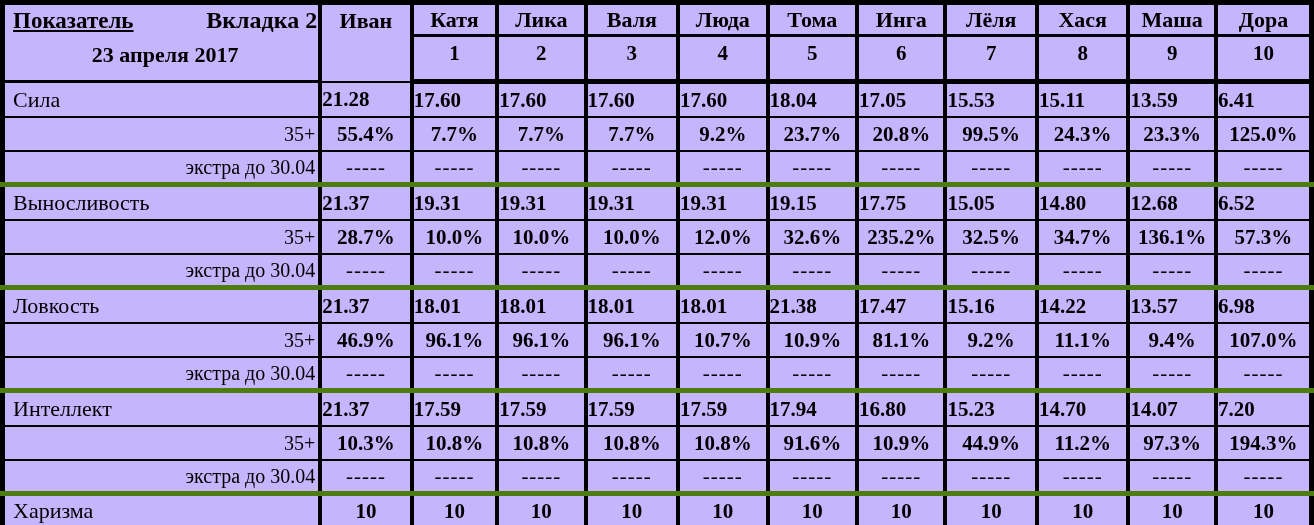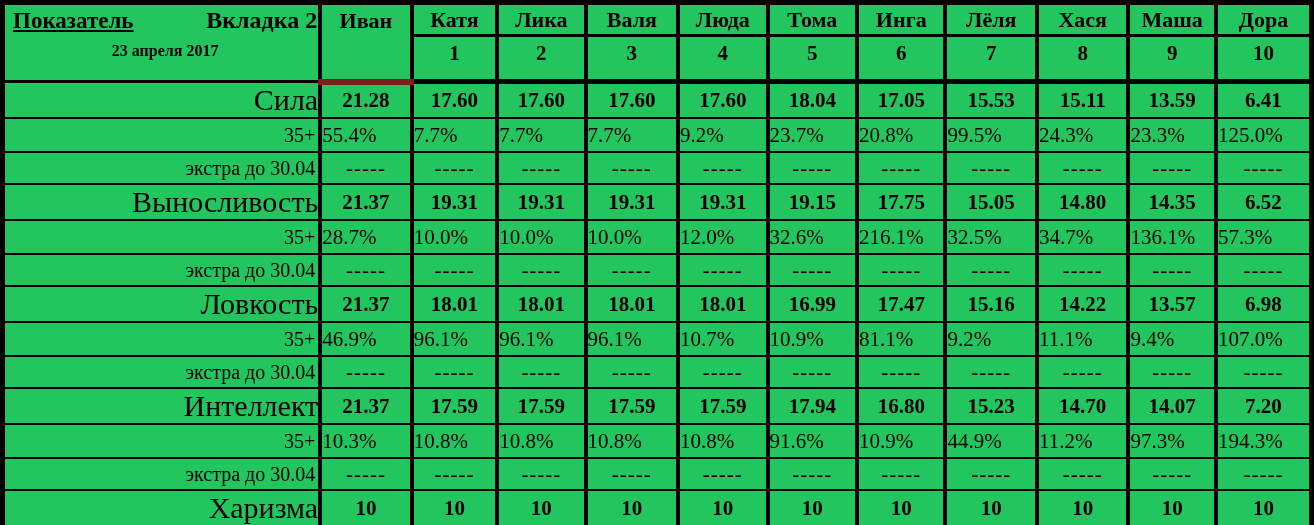--- a/index.html
+++ b/index.html
@@ -1,43 +1,43 @@
 <!DOCTYPE html>
 <html><head>
 <meta charset="utf-8">
 <style>
   html,body{margin:0;padding:0;background:#ffffff;}
   .page{
-    width:1314px;height:525px;background:#22c55e;overflow:hidden;box-sizing:border-box;
+    width:1314px;height:525px;background:#c4b5fd;overflow:hidden;box-sizing:border-box;
     font-family:"Liberation Serif", serif; color:#000;
   }
   table.stats{
     border-collapse:collapse;table-layout:fixed;width:1314px;
     border:5px solid #000;
   }
   th,td{
     border-left:4px solid #000;border-right:4px solid #000;
     border-top:2px solid #000;border-bottom:2px solid #000;
     overflow:hidden;white-space:nowrap;vertical-align:middle;padding:0;
   }
   
   .row-names th{height:29px;border-bottom:3px solid #000;font-size:22px;font-weight:bold;text-align:center;}
-  .row-names th.span-cell{border-bottom:6px solid #7f1d1d;vertical-align:top;padding-top:3px;}
+  .row-names th.span-cell{border-bottom:1px solid #7f1d1d;vertical-align:top;padding-top:3px;}
   .row-nums th{height:38px;border-bottom:5px solid #000;font-size:21px;font-weight:bold;text-align:center;vertical-align:top;padding-top:4px;}
   .corner-cell{border-bottom:5px solid #000;text-align:left;vertical-align:top;font-weight:normal;}
   .corner-line{display:flex;justify-content:space-between;align-items:baseline;padding:2px 1px 0 8px;}
   .title{font-weight:bold;text-decoration:underline;font-size:23px;}
   .subtitle{font-size:24px;}
-  .date{font-size:16px;padding:8px 0 0 7px;}
+  .date{font-size:22px;padding:8px 0 0 7px;}
   
-  .row-val td{height:32px;font-size:21px;font-weight:bold;text-align:center;}
-  .row-pct td{height:32px;font-size:21px;font-weight:normal;}
-  .row-extra td{height:30px;border-bottom:1px solid #4d7c0f;font-size:21px;font-weight:normal;text-align:center;letter-spacing:1px;}
+  .row-val td{height:32px;font-size:21px;font-weight:bold;}
+  .row-pct td{height:32px;font-size:21px;font-weight:bold;text-align:center;}
+  .row-extra td{height:30px;border-bottom:5px solid #4d7c0f;font-size:21px;font-weight:normal;text-align:center;letter-spacing:1px;}
   .row-charisma td{height:30px;border-bottom:5px solid #000;font-size:21px;font-weight:bold;text-align:center;}
-  td.label-left{font-weight:normal;text-align:right;font-size:30px;padding-left:8px;letter-spacing:0;}
+  td.label-left{font-weight:normal;text-align:left;font-size:22px;padding-left:8px;letter-spacing:0;}
   td.label-right{font-weight:normal;text-align:right;font-size:20px;padding-right:3px;letter-spacing:0;}
 </style>
 </head>
 <body>
 
 <div class="page">
   <table class="stats">
     <colgroup>
       <col style="width:316px">
         <col style="width:91px">
@@ -133,32 +133,32 @@
           <td class="label-left">Выносливость</td>
           <td class="val-cell">21.37</td>
           <td class="val-cell">19.31</td>
           <td class="val-cell">19.31</td>
           <td class="val-cell">19.31</td>
           <td class="val-cell">19.31</td>
           <td class="val-cell">19.15</td>
           <td class="val-cell">17.75</td>
           <td class="val-cell">15.05</td>
           <td class="val-cell">14.80</td>
-          <td class="val-cell">14.35</td>
+          <td class="val-cell">12.68</td>
           <td class="val-cell">6.52</td>
         </tr>
         <tr class="row-pct">
           <td class="label-right">35+</td>
           <td class="pct-cell">28.7%</td>
           <td class="pct-cell">10.0%</td>
           <td class="pct-cell">10.0%</td>
           <td class="pct-cell">10.0%</td>
           <td class="pct-cell">12.0%</td>
           <td class="pct-cell">32.6%</td>
-          <td class="pct-cell">216.1%</td>
+          <td class="pct-cell">235.2%</td>
           <td class="pct-cell">32.5%</td>
           <td class="pct-cell">34.7%</td>
           <td class="pct-cell">136.1%</td>
           <td class="pct-cell">57.3%</td>
         </tr>
         <tr class="row-extra">
           <td class="label-right">экстра до 30.04</td>
           <td class="dash-cell">-----</td>
           <td class="dash-cell">-----</td>
           <td class="dash-cell">-----</td>
@@ -171,21 +171,21 @@
           <td class="dash-cell">-----</td>
           <td class="dash-cell">-----</td>
         </tr>
         <tr class="row-val">
           <td class="label-left">Ловкость</td>
           <td class="val-cell">21.37</td>
           <td class="val-cell">18.01</td>
           <td class="val-cell">18.01</td>
           <td class="val-cell">18.01</td>
           <td class="val-cell">18.01</td>
-          <td class="val-cell">16.99</td>
+          <td class="val-cell">21.38</td>
           <td class="val-cell">17.47</td>
           <td class="val-cell">15.16</td>
           <td class="val-cell">14.22</td>
           <td class="val-cell">13.57</td>
           <td class="val-cell">6.98</td>
         </tr>
         <tr class="row-pct">
           <td class="label-right">35+</td>
           <td class="pct-cell">46.9%</td>
           <td class="pct-cell">96.1%</td>

